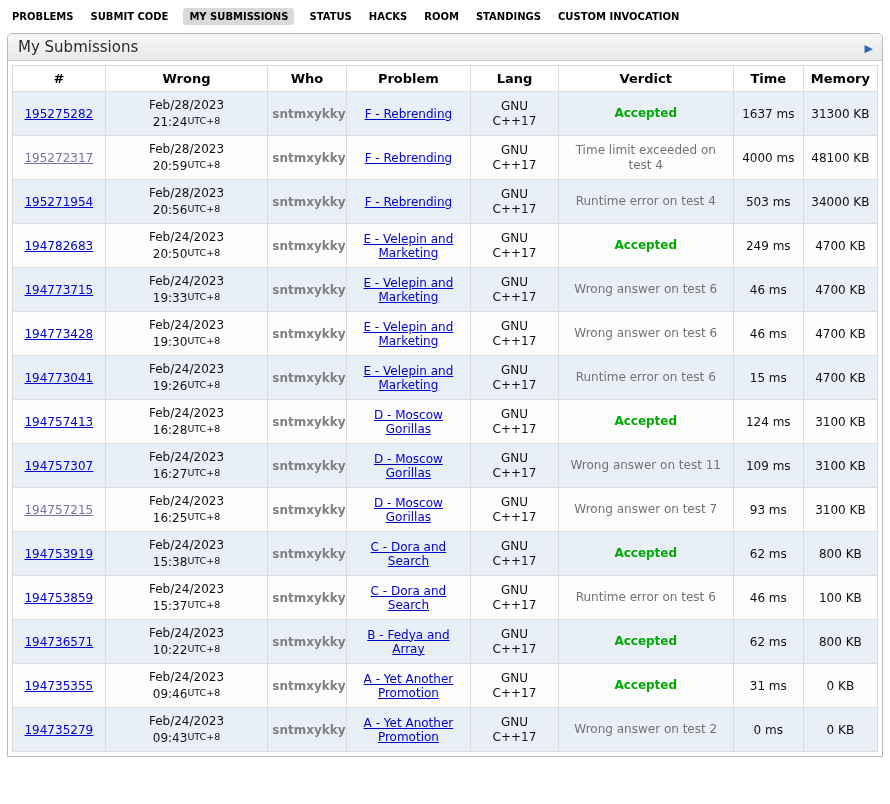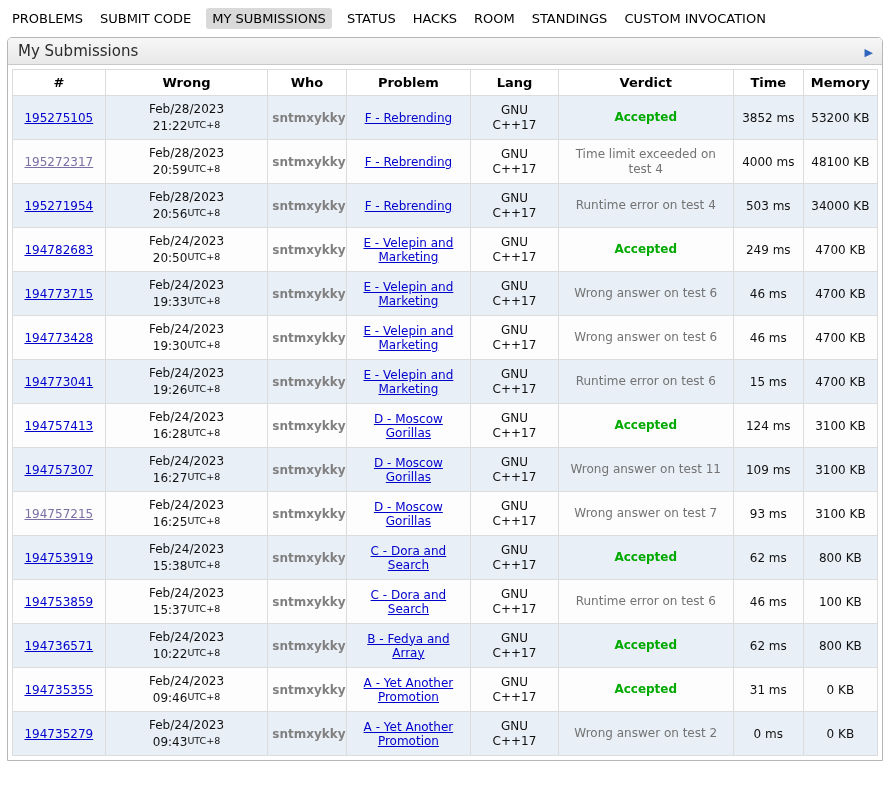--- a/index.html
+++ b/index.html
@@ -1,21 +1,21 @@
 <!DOCTYPE html>
 <html><head>
 <meta charset="utf-8">
 <style>
   * { box-sizing: border-box; }
   html, body { margin: 0; padding: 0; background: #fff; }
   body { width: 890px; font-family: "DejaVu Sans", "Liberation Sans", sans-serif; }
 
   
   .top-nav { display: flex; align-items: center; gap: 13px; padding: 8px 10px 6px 10px; }
-  .nav-item { font-size: 13px; font-weight: normal; color: #000; text-decoration: none;
+  .nav-item { font-size: 10px; font-weight: bold; color: #000; text-decoration: none;
               white-space: nowrap; padding: 3px 2px; cursor: pointer; }
   .nav-item.active { background: #d9d9d9; border-radius: 3px; padding: 3px 6px; }
 
   
   .panel { margin: 2px 7px 6px 7px; border: 1px solid #b6b6b6; border-radius: 5px 5px 0 0; background: #fff; }
   .caption { position: relative; height: 27px; line-height: 27px; padding: 0 10px;
              background: linear-gradient(#f7f7f7, #e8e8e8); border-bottom: 1px solid #c9c9c9;
              border-radius: 4px 4px 0 0; font-size: 15px; color: #2b2b2b; }
   .caption .expand { position: absolute; right: 9px; top: 1px; color: #2e66bd; font-size: 11px; cursor: pointer; }
 
@@ -73,33 +73,33 @@
           <th class="col-2">Who</th>
           <th class="col-3">Problem</th>
           <th class="col-4">Lang</th>
           <th class="col-5">Verdict</th>
           <th class="col-6">Time</th>
           <th class="col-7">Memory</th>
         </tr>
     </thead>
     <tbody>
         <tr>
-          <td class="col-0"><a class="id-link">195275105</a></td>
+          <td class="col-0"><a class="id-link">195275282</a></td>
           <td class="col-1">
             <div class="when-line">Feb/28/2023</div>
-            <div class="when-line">21:22<span class="tz">UTC+8</span></div>
+            <div class="when-line">21:24<span class="tz">UTC+8</span></div>
           </td>
           <td class="col-2"><a class="who-link">sntmxykky</a></td>
           <td class="col-3"><a class="problem-link">F - Rebrending</a></td>
           <td class="col-4">
             <div class="lang-wrap">GNU C++17</div>
           </td>
           <td class="col-5"><span class="verdict accepted">Accepted</span></td>
-          <td class="col-6">3852 ms</td>
-          <td class="col-7">53200 KB</td>
+          <td class="col-6">1637 ms</td>
+          <td class="col-7">31300 KB</td>
         </tr>
         <tr>
           <td class="col-0"><a class="id-link visited">195272317</a></td>
           <td class="col-1">
             <div class="when-line">Feb/28/2023</div>
             <div class="when-line">20:59<span class="tz">UTC+8</span></div>
           </td>
           <td class="col-2"><a class="who-link">sntmxykky</a></td>
           <td class="col-3"><a class="problem-link">F - Rebrending</a></td>
           <td class="col-4">

